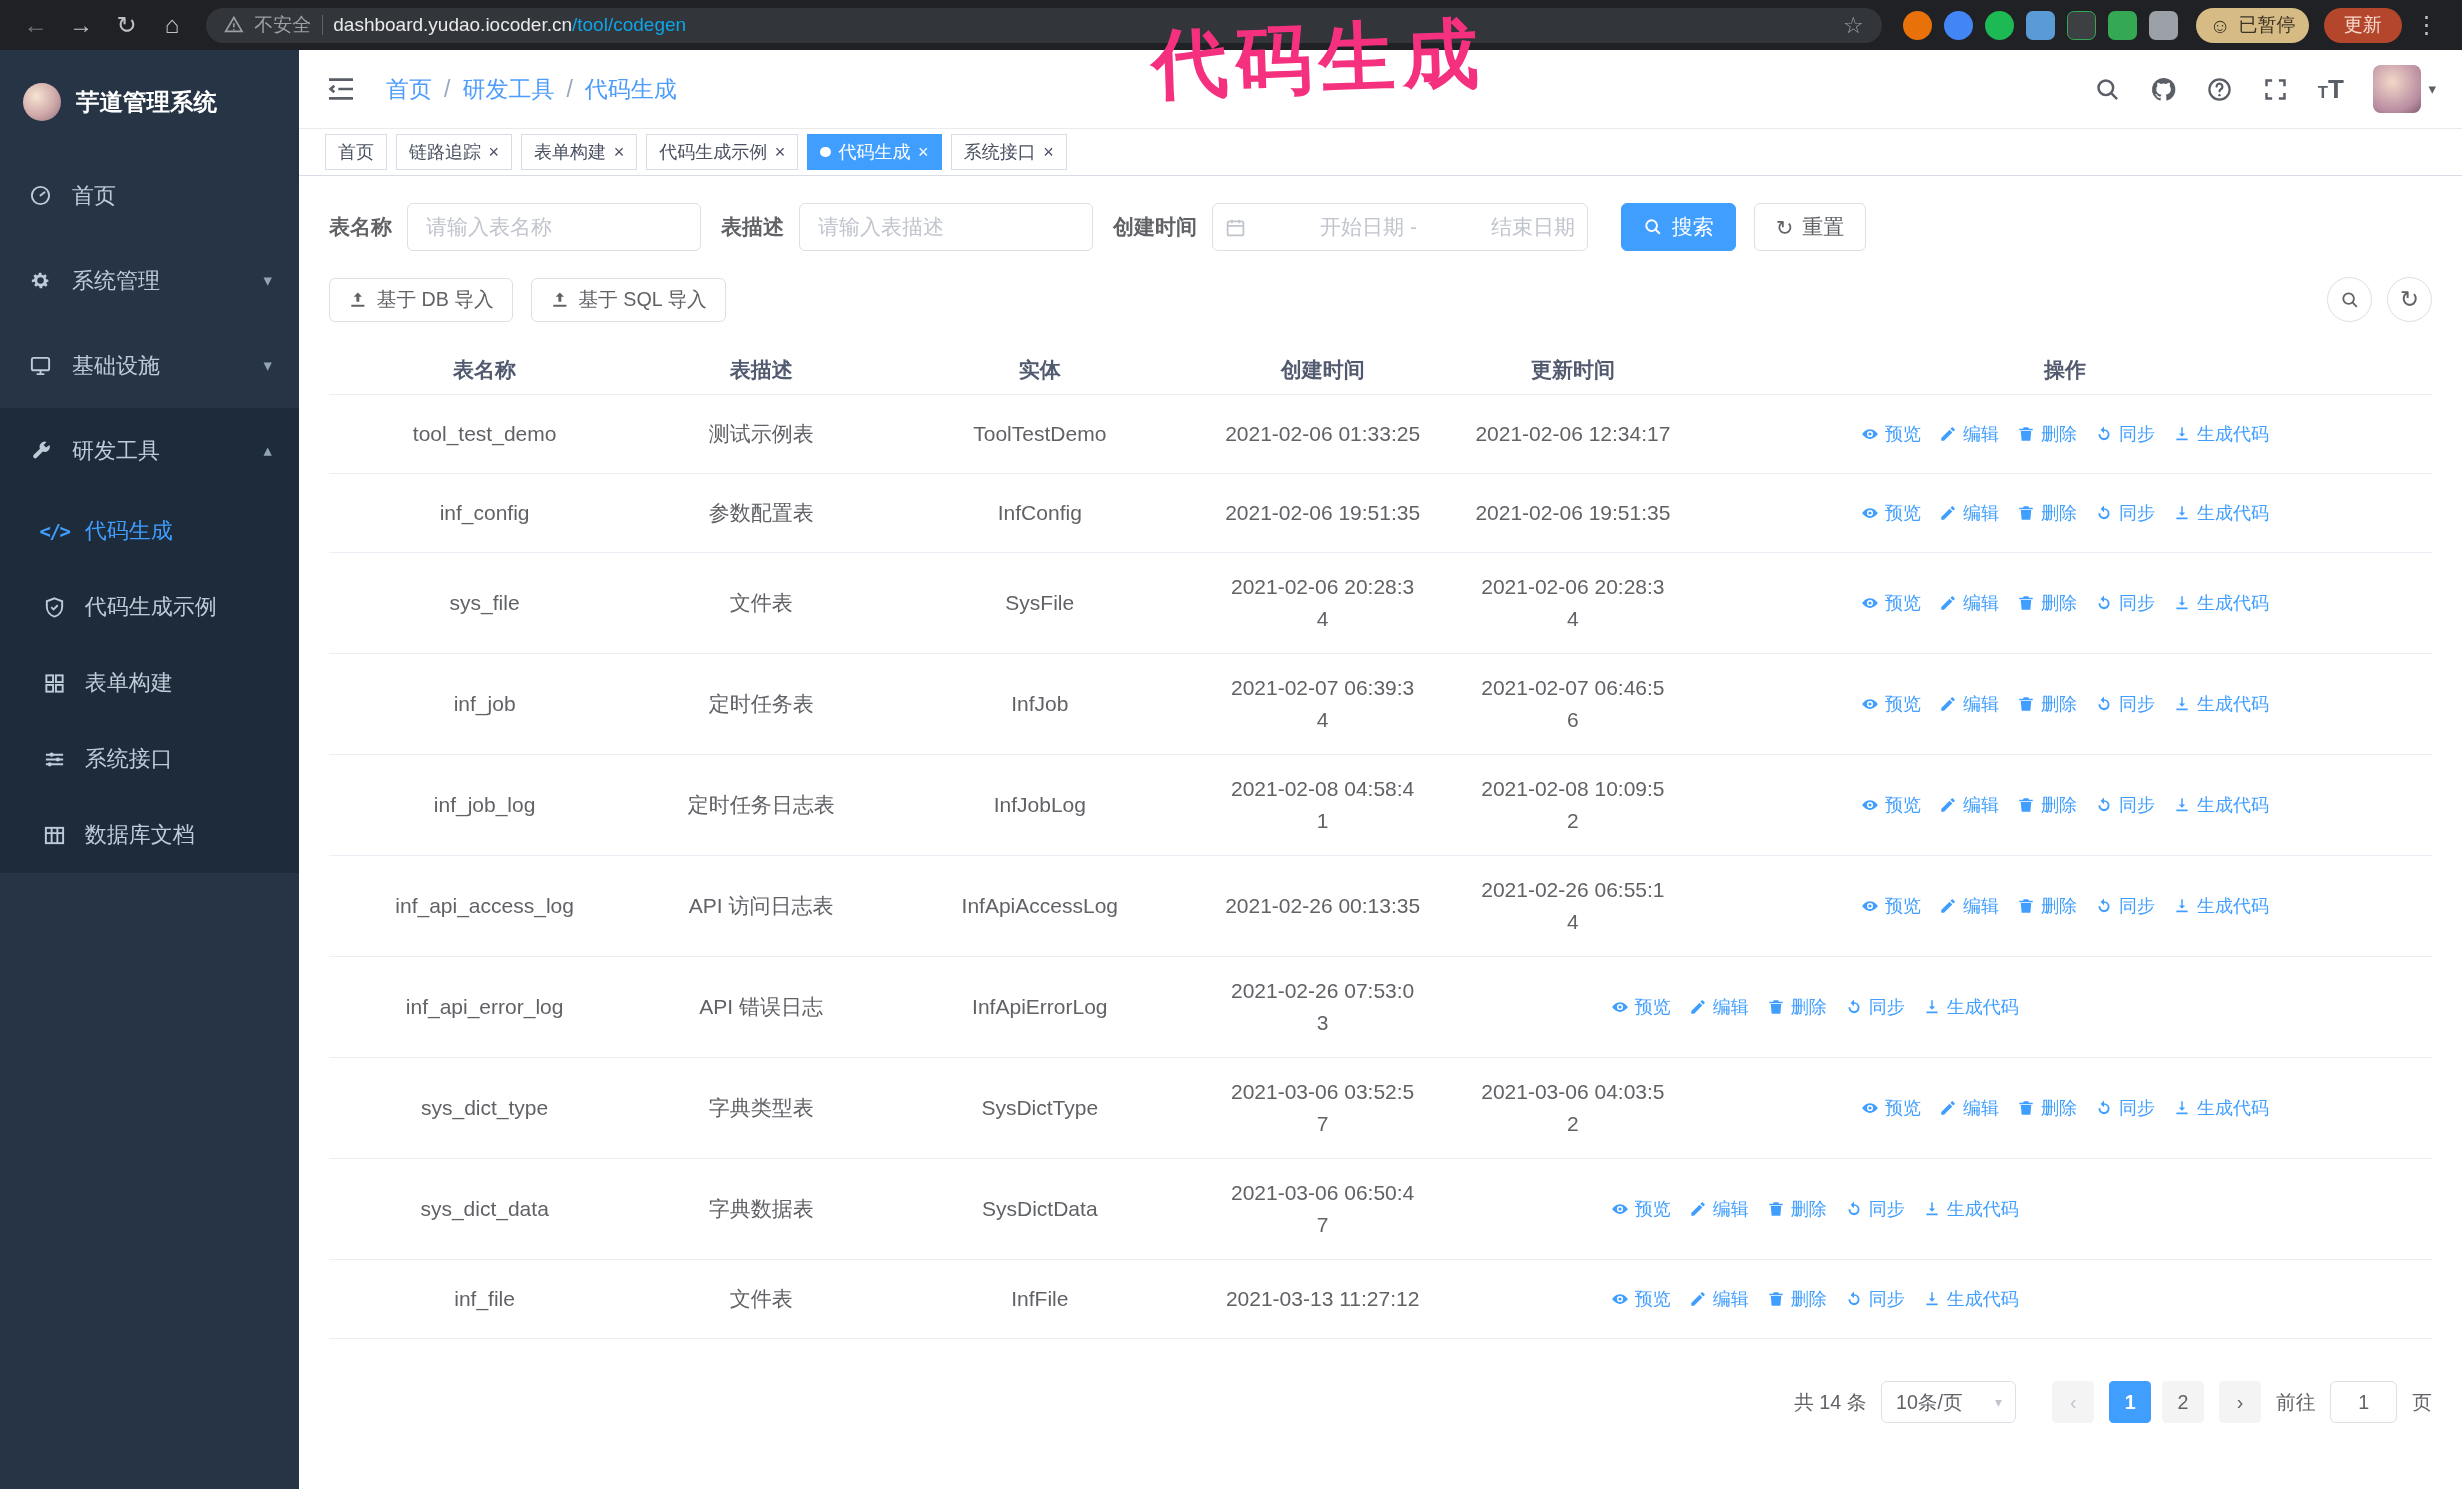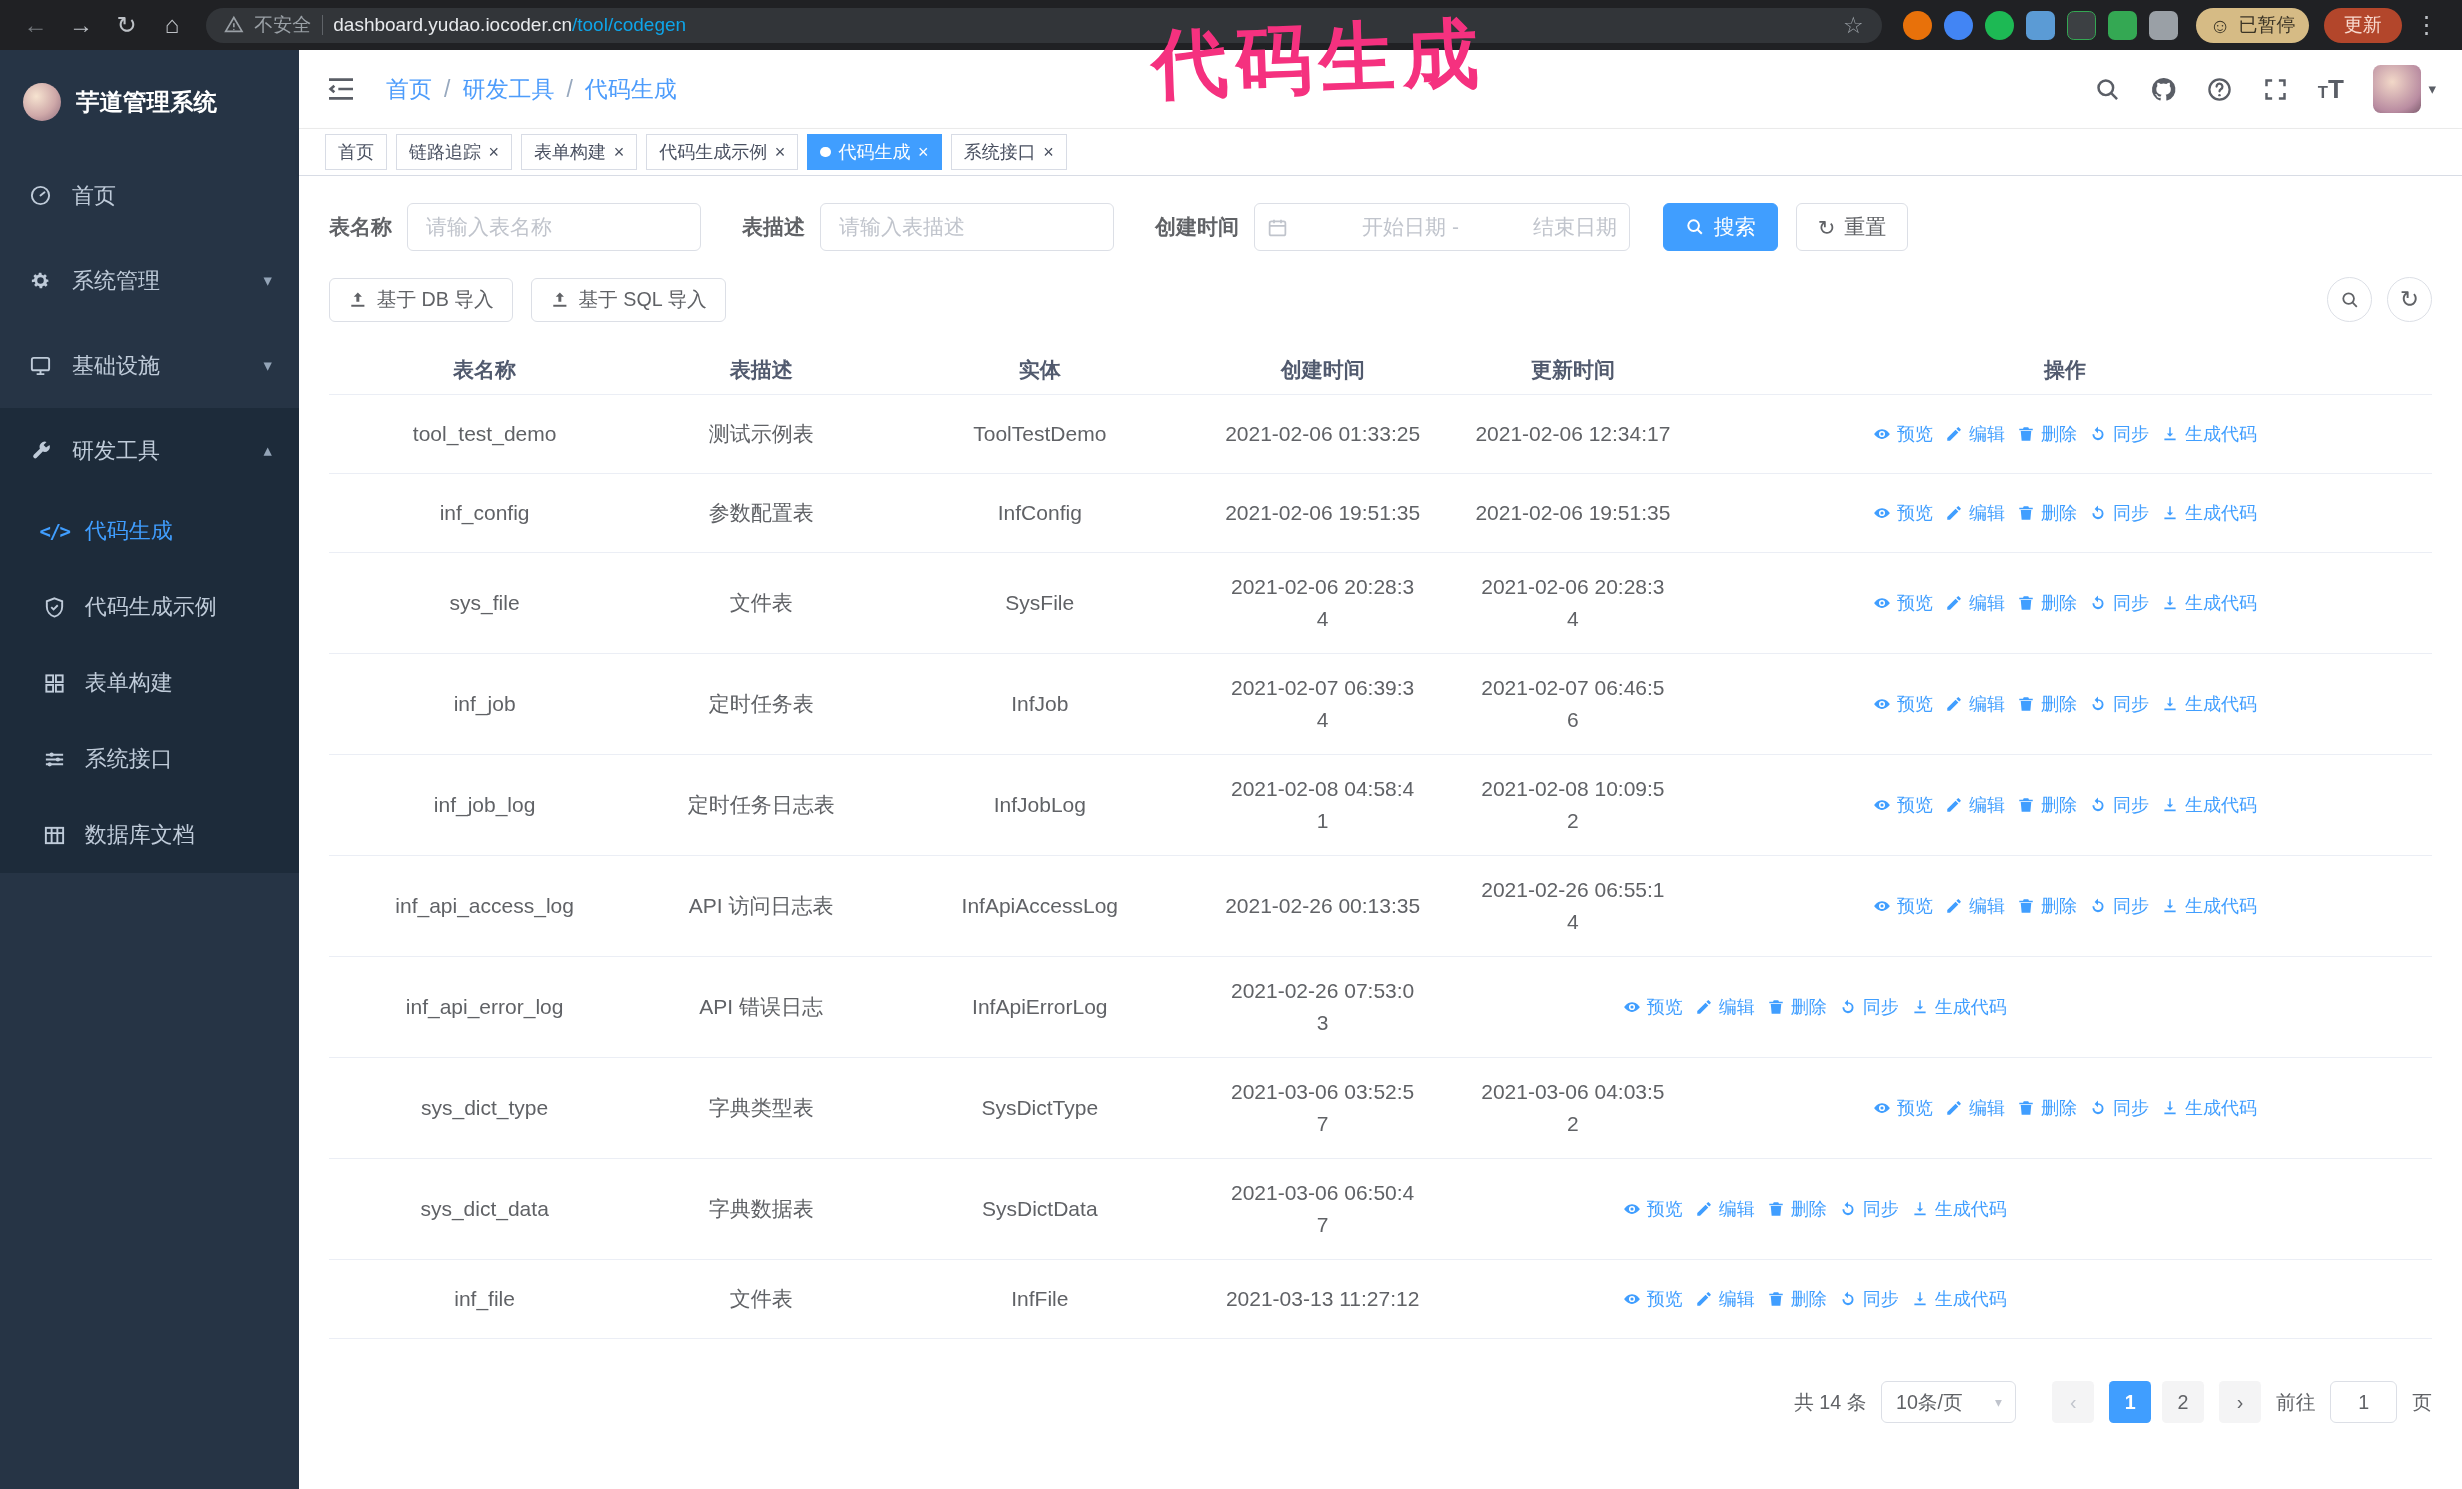--- a/index.html
+++ b/index.html
@@ -72,21 +72,21 @@
 .tags-bar{height:47px;display:flex;align-items:center;gap:9px;padding:0 26px;border-bottom:0.8px solid #d8dce5;box-shadow:0 1.5px 4.5px rgba(0,21,41,.06);background:#fff}
 .tag{height:36px;display:inline-flex;align-items:center;gap:7.6px;padding:0 12px;border:0.8px solid #d8dce5;color:#495060;font-size:18px;background:#fff;white-space:nowrap;cursor:pointer}
 .tag .x{font-size:18px;line-height:1}
 .tag.active{background:#409eff;border-color:#409eff;color:#fff}
 .dot{width:10.6px;height:10.6px;border-radius:50%;background:#fff}
 
 
 .content{flex:1;padding:27px 30px 0;display:flex;flex-direction:column;min-height:0;background:#fff}
 .filter-row{display:flex;align-items:center;font-size:21px;color:#606266}
 .f-label{font-weight:700;margin-right:15px;white-space:nowrap}
-.f-input{width:294px;height:48px;border:0.8px solid #dcdfe6;border-radius:6px;padding:0 18px;font-size:21px;color:#606266;outline:none;margin-right:41px}
+.f-input{width:294px;height:48px;border:0.8px solid #dcdfe6;border-radius:6px;padding:0 18px;font-size:21px;color:#606266;outline:none;margin-right:20px}
 .f-input::placeholder{color:#c0c4cc}
 .date-range{width:376px;height:48px;border:0.8px solid #dcdfe6;border-radius:6px;display:flex;align-items:center;gap:6px;padding:0 12px;color:#c0c4cc;margin-right:33px}
 .date-range svg{width:21px;height:21px}
 .date-range input{flex:1;min-width:0;border:none;outline:none;text-align:right;font-size:21px;color:#606266;background:transparent}
 .date-range input::placeholder{color:#c0c4cc}
 .dsep{color:#c0c4cc}
 .btn{height:48px;border:0.8px solid #dcdfe6;background:#fff;color:#606266;border-radius:6px;display:inline-flex;align-items:center;gap:9px;padding:0 21px;font-size:21px;white-space:nowrap}
 .btn svg{width:19.7px;height:19.7px}
 .btn.primary{background:#409eff;border-color:#409eff;color:#fff}
 .btn + .btn{margin-left:18px}
@@ -98,21 +98,21 @@
 .cbtn svg{width:19.7px;height:19.7px}
 .cbtn .glyph-ico{font-size:23px}
 
 
 .table{margin-top:23px}
 .thead{display:flex;align-items:center;min-height:50px;border-bottom:0.8px solid #ebeef5;color:#515a6e;font-weight:700;font-size:21px}
 .trow{display:flex;align-items:center;min-height:79px;padding:18px 0;border-bottom:0.8px solid #ebeef5;color:#606266;font-size:21px}
 .cell{padding:0 10.6px;text-align:center;line-height:32px}
 .c0{width:14.8%}.c1{width:11.5%}.c2{width:15%}.c3{width:11.9%}.c4{width:11.9%}.c5{width:34.9%}
 .date{white-space:pre-line}
-.ops{display:flex;align-items:center;justify-content:center;gap:12px}
+.ops{display:flex;align-items:center;justify-content:center;gap:18px}
 .op{display:inline-flex;align-items:center;gap:6px;color:#409eff;font-size:18px;white-space:nowrap;text-decoration:none;cursor:pointer}
 .op svg{width:18px;height:18px}
 .opi{display:flex}
 
 
 .pager{margin-top:42px;display:flex;align-items:center;justify-content:flex-end;gap:15px;font-size:19.7px;color:#606266;padding-bottom:45px}
 .psel{width:135px;height:42px;border:0.8px solid #dcdfe6;border-radius:6px;display:flex;align-items:center;justify-content:space-between;padding:0 13.6px;cursor:pointer}
 .psel .caret{font-size:13.6px;color:#c0c4cc}
 .pbtn{min-width:42px;height:42px;border-radius:4.5px;background:#f4f4f5;display:inline-flex;align-items:center;justify-content:center;font-size:19.7px;color:#606266;padding:0 6px;cursor:pointer}
 .pbtn.active{background:#409eff;color:#fff;font-weight:700}

